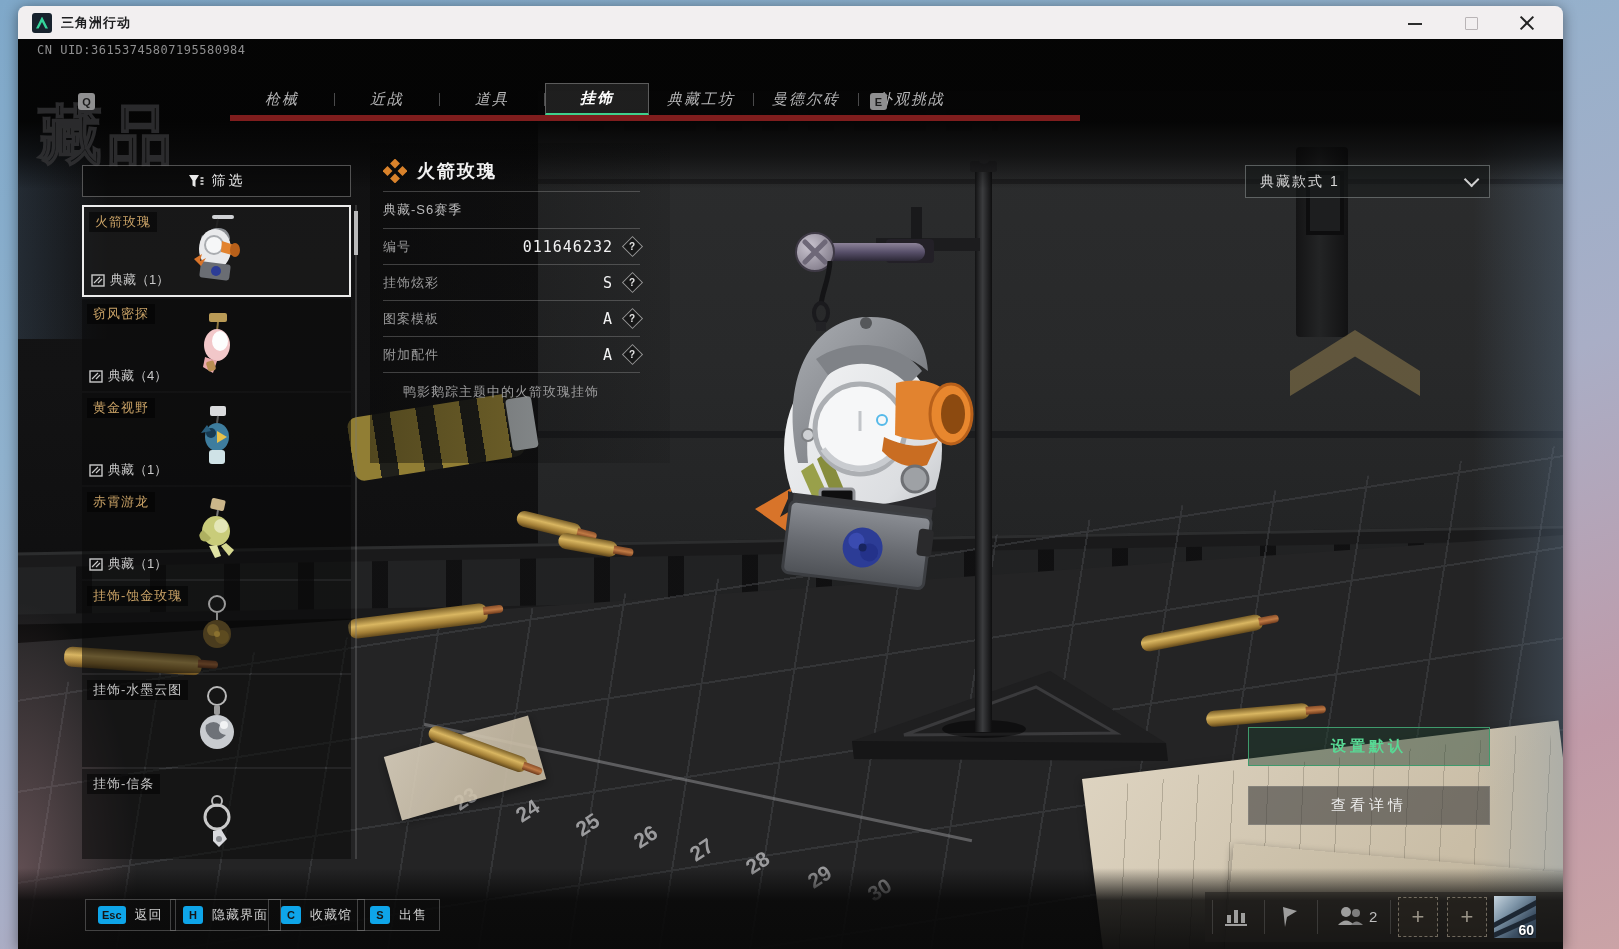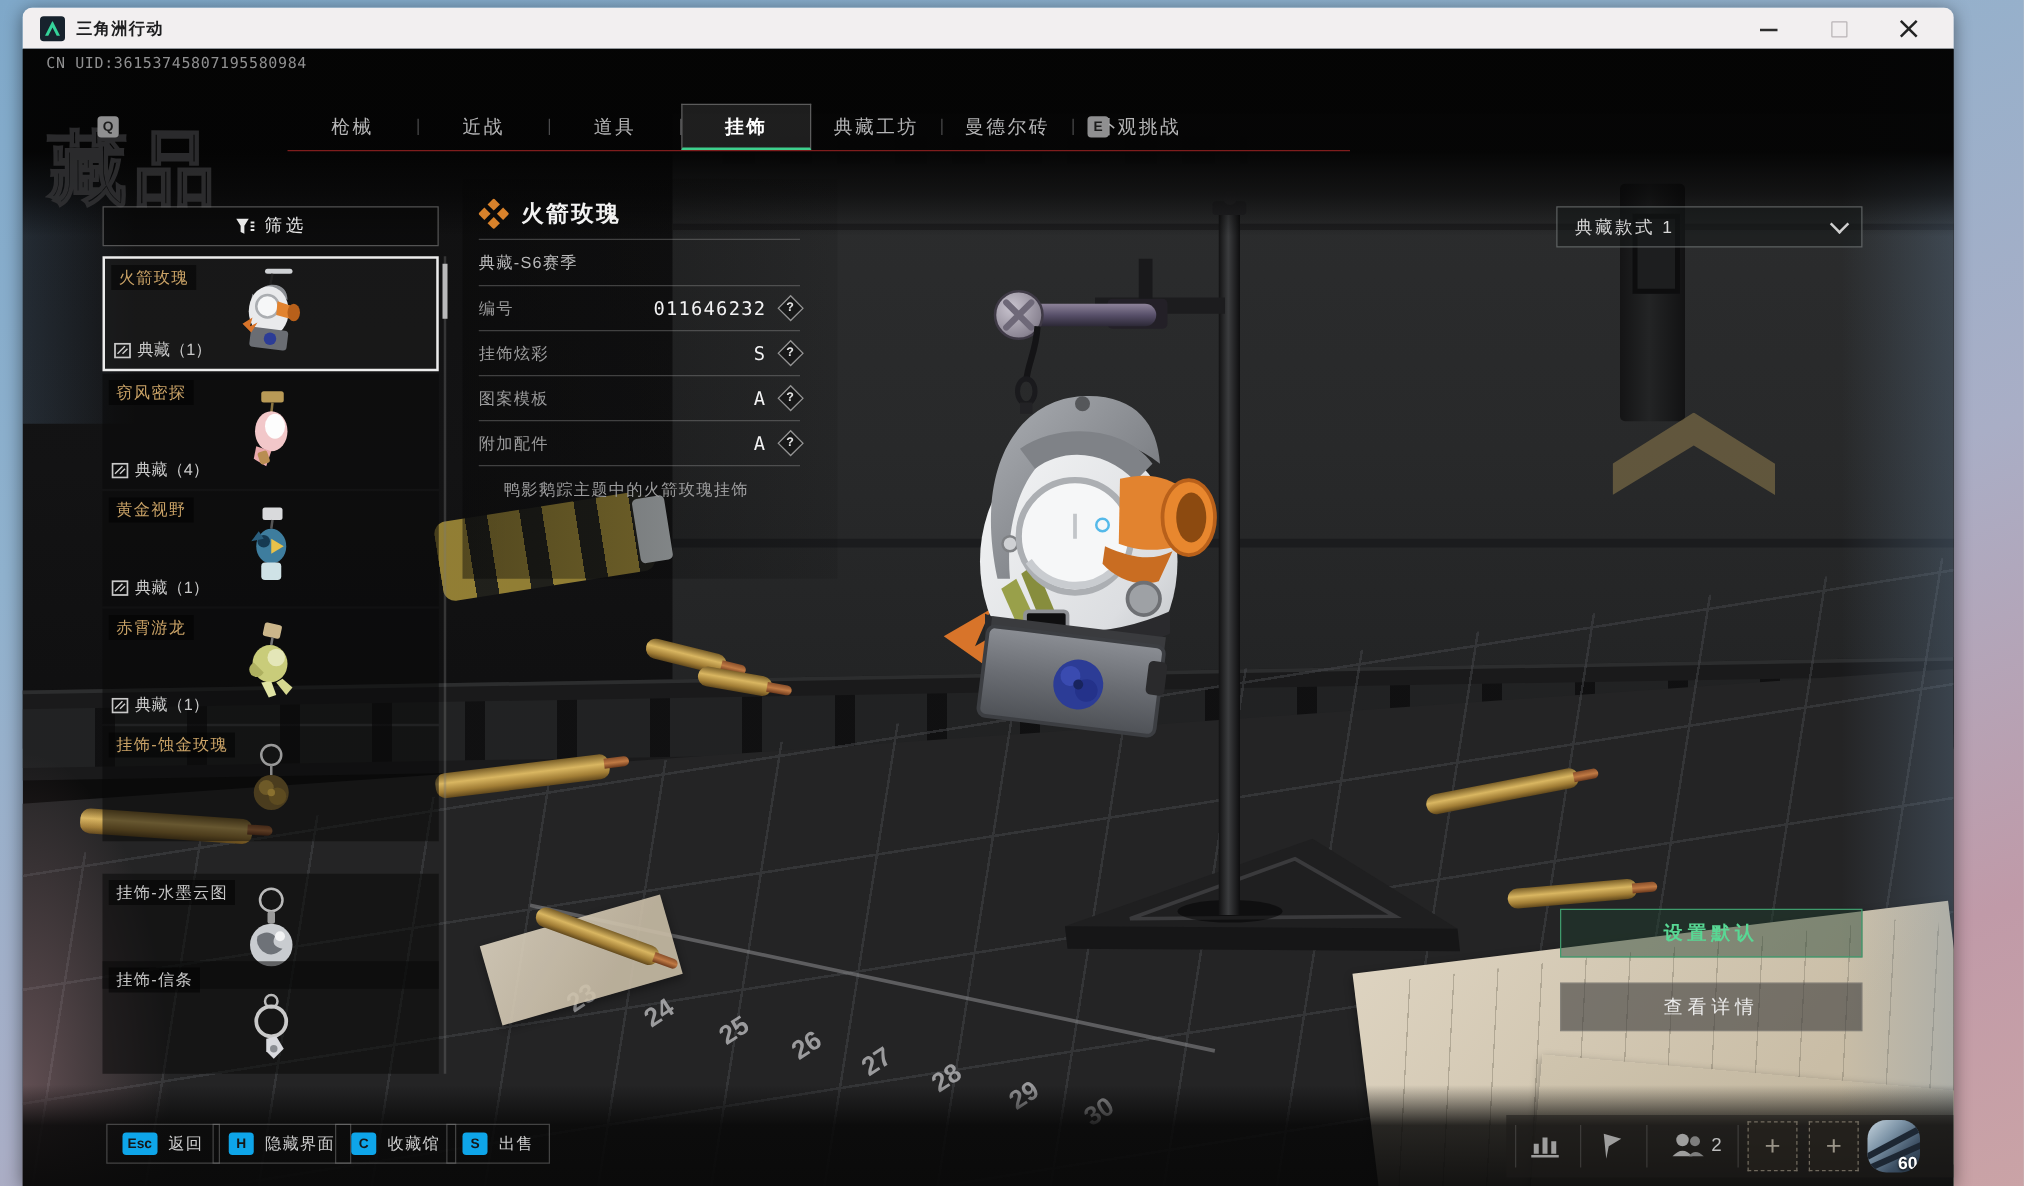--- a/index.html
+++ b/index.html
@@ -65,21 +65,21 @@
       background:repeating-linear-gradient(90deg,#a8913a 0 26px,#23231d 26px 44px); opacity:.85; }
   .flashlight::after{ content:""; position:absolute; right:-14px; top:6px; width:26px; height:52px; border-radius:4px; background:#c7cdd0; }
 
   
   .top-shade { left:0; top:0; width:1545px; height:150px;
       background:linear-gradient(180deg,rgba(4,4,4,.97) 55%,rgba(4,4,4,.6) 78%,transparent); }
   .uid { left:19px; top:4px; font-size:12px; color:#8f8f90; letter-spacing:.5px; font-family:"DejaVu Sans Mono",monospace; }
   .watermark { left:20px; top:14px; font-size:64px; font-weight:800; letter-spacing:6px;
       color:transparent; -webkit-text-stroke:1.5px #343436; opacity:.8;margin-top:39px; }
 
-  .tabs-row { left:212px; top:44px; width:850px; height:38px; display:flex; align-items:stretch; border-bottom:1px solid #7f1d1d; }
+  .tabs-row { left:212px; top:44px; width:850px; height:38px; display:flex; align-items:stretch; border-bottom:6px solid #7f1d1d;font-style:italic; }
   .tab { position:relative; width:104px; display:flex; align-items:center; justify-content:center;
          color:#b5b5b6; font-size:15px; letter-spacing:2px; cursor:pointer; }
   .tab.selected { background:rgba(255,255,255,.10); border:1px solid rgba(255,255,255,.28); border-bottom:2px solid #3ed08d;
          color:#fff; font-weight:700; }
   .tab-sep { width:1px; align-self:center; height:13px; background:#4a4a4b; }
   .keycap { position:absolute; width:17px; height:17px; border-radius:3px; background:#8f8f90; color:#1c1c1c;
          font-size:11px; font-weight:700; display:flex; align-items:center; justify-content:center; }
   .keycap.q { left:60px; top:54px; } .keycap.e { left:852px; top:54px; }
 
   
@@ -127,21 +127,21 @@
       font-size:11px; font-weight:700; display:flex; align-items:center; justify-content:center; }
   .hk-label { color:#cfcfcf; font-size:13px; letter-spacing:1px; }
   .status-band { left:1187px; top:853px; width:358px; height:50px; background:rgba(30,28,26,.55); }
   .sb-sep { position:absolute; top:861px; width:1px; height:34px; background:rgba(200,200,200,.18); }
   .sb-icon { position:absolute; top:866px; cursor:pointer; opacity:.85; }
   .sb-count { position:absolute; top:869px; color:#bdbdbd; font-size:15px; }
   .add-slot { position:absolute; top:858px; width:40px; height:40px; border:1px dashed rgba(190,180,160,.5);
       background:rgba(40,36,30,.5); color:#9a9astation; display:flex; align-items:center; justify-content:center; cursor:pointer; }
   .add-slot span { color:#9a9488; font-size:22px; font-weight:400; }
   .thumb60 { position:absolute; left:1476px; top:857px; width:42px; height:42px; cursor:pointer;
-      background:linear-gradient(135deg,#c6d4de 0%,#7e95a8 35%,#3c4f63 70%,#22303f 100%); overflow:hidden;border-radius:15px; }
+      background:linear-gradient(135deg,#c6d4de 0%,#7e95a8 35%,#3c4f63 70%,#22303f 100%); overflow:hidden; }
   .thumb60 i { position:absolute; left:-6px; top:14px; width:60px; height:5px; background:#1d2733; transform:rotate(-28deg); }
   .thumb60 b { position:absolute; right:2px; bottom:0; color:#fff; font-size:14px; font-weight:700; text-shadow:0 1px 2px #000; }
 
   svg { display:block; }
 </style>
 </head>
 <body>
 
 <div class="window">
 
@@ -410,21 +410,21 @@
       <svg class="ithumb" width="56" height="70" viewBox="0 0 56 70">
         <circle cx="28" cy="12" r="8" fill="none" stroke="#9a9a9a" stroke-width="2"></circle>
         <line x1="28" y1="20" x2="28" y2="28" stroke="#8a8a8a" stroke-width="2"></line>
         <circle cx="28" cy="42" r="14" fill="#4a3c1e"></circle>
         <circle cx="24" cy="38" r="6" fill="#6e5a28"></circle>
         <circle cx="33" cy="45" r="7" fill="#5d4b20"></circle>
         <circle cx="28" cy="42" r="3" fill="#8a712f"></circle>
       </svg>
     </div>
 
-    <div class="abs side-card" style="top:636px;margin-top:24px;">
+    <div class="abs side-card" style="top:636px;">
       <span class="iname grey">挂饰-水墨云图</span>
       <svg class="ithumb" width="56" height="72" viewBox="0 0 56 72">
         <circle cx="28" cy="11" r="9" fill="none" stroke="#b9b9b9" stroke-width="2"></circle>
         <rect x="25" y="20" width="6" height="10" rx="2" fill="#9a9a9a"></rect>
         <circle cx="28" cy="47" r="17" fill="#c9ccd0"></circle>
         <path d="M17,40 q8,-6 14,0 q-4,8 6,10 q-8,8 -16,2 q-6,-6 -4,-12" fill="#6e7278"></path>
         <circle cx="35" cy="40" r="4" fill="#f2f3f4"></circle>
       </svg>
     </div>
 

